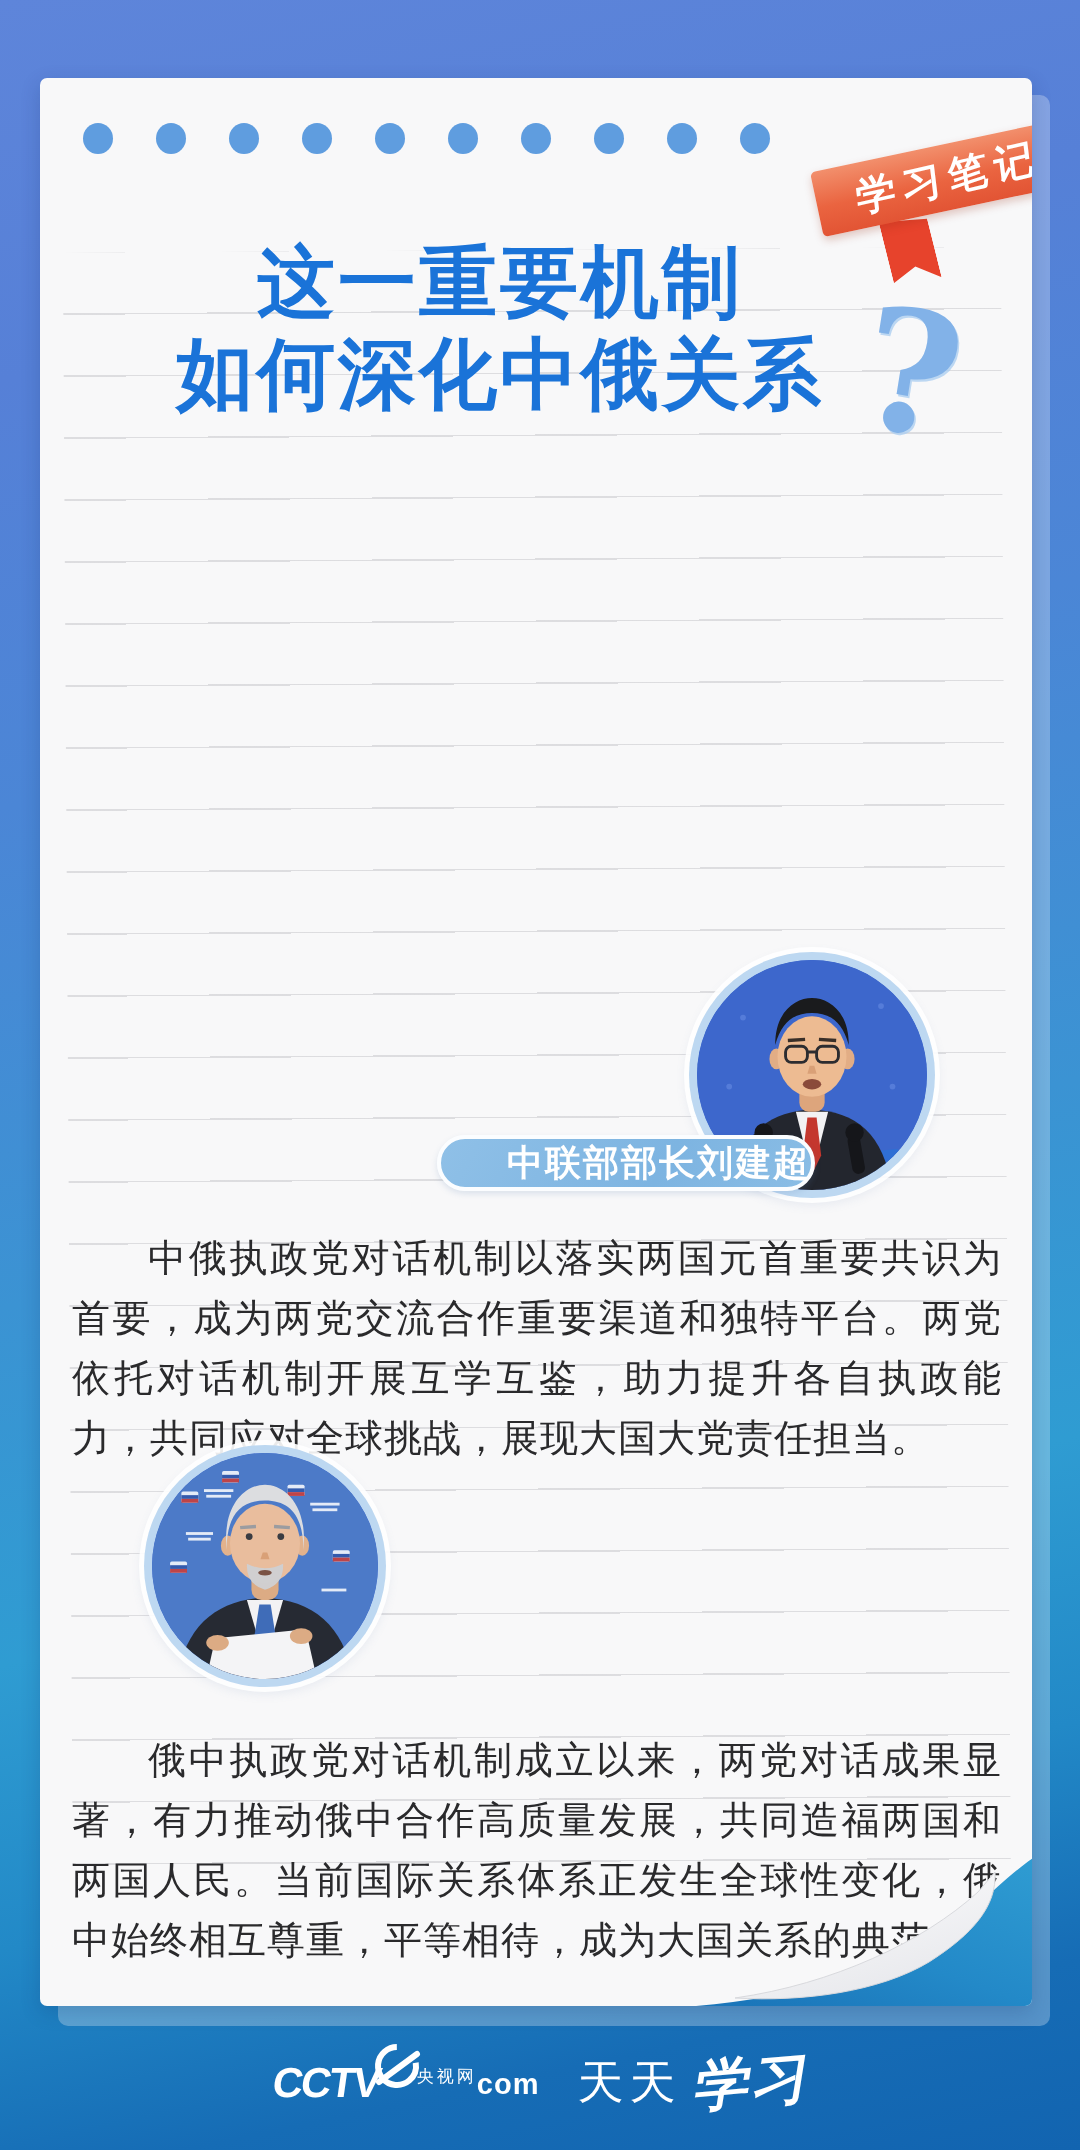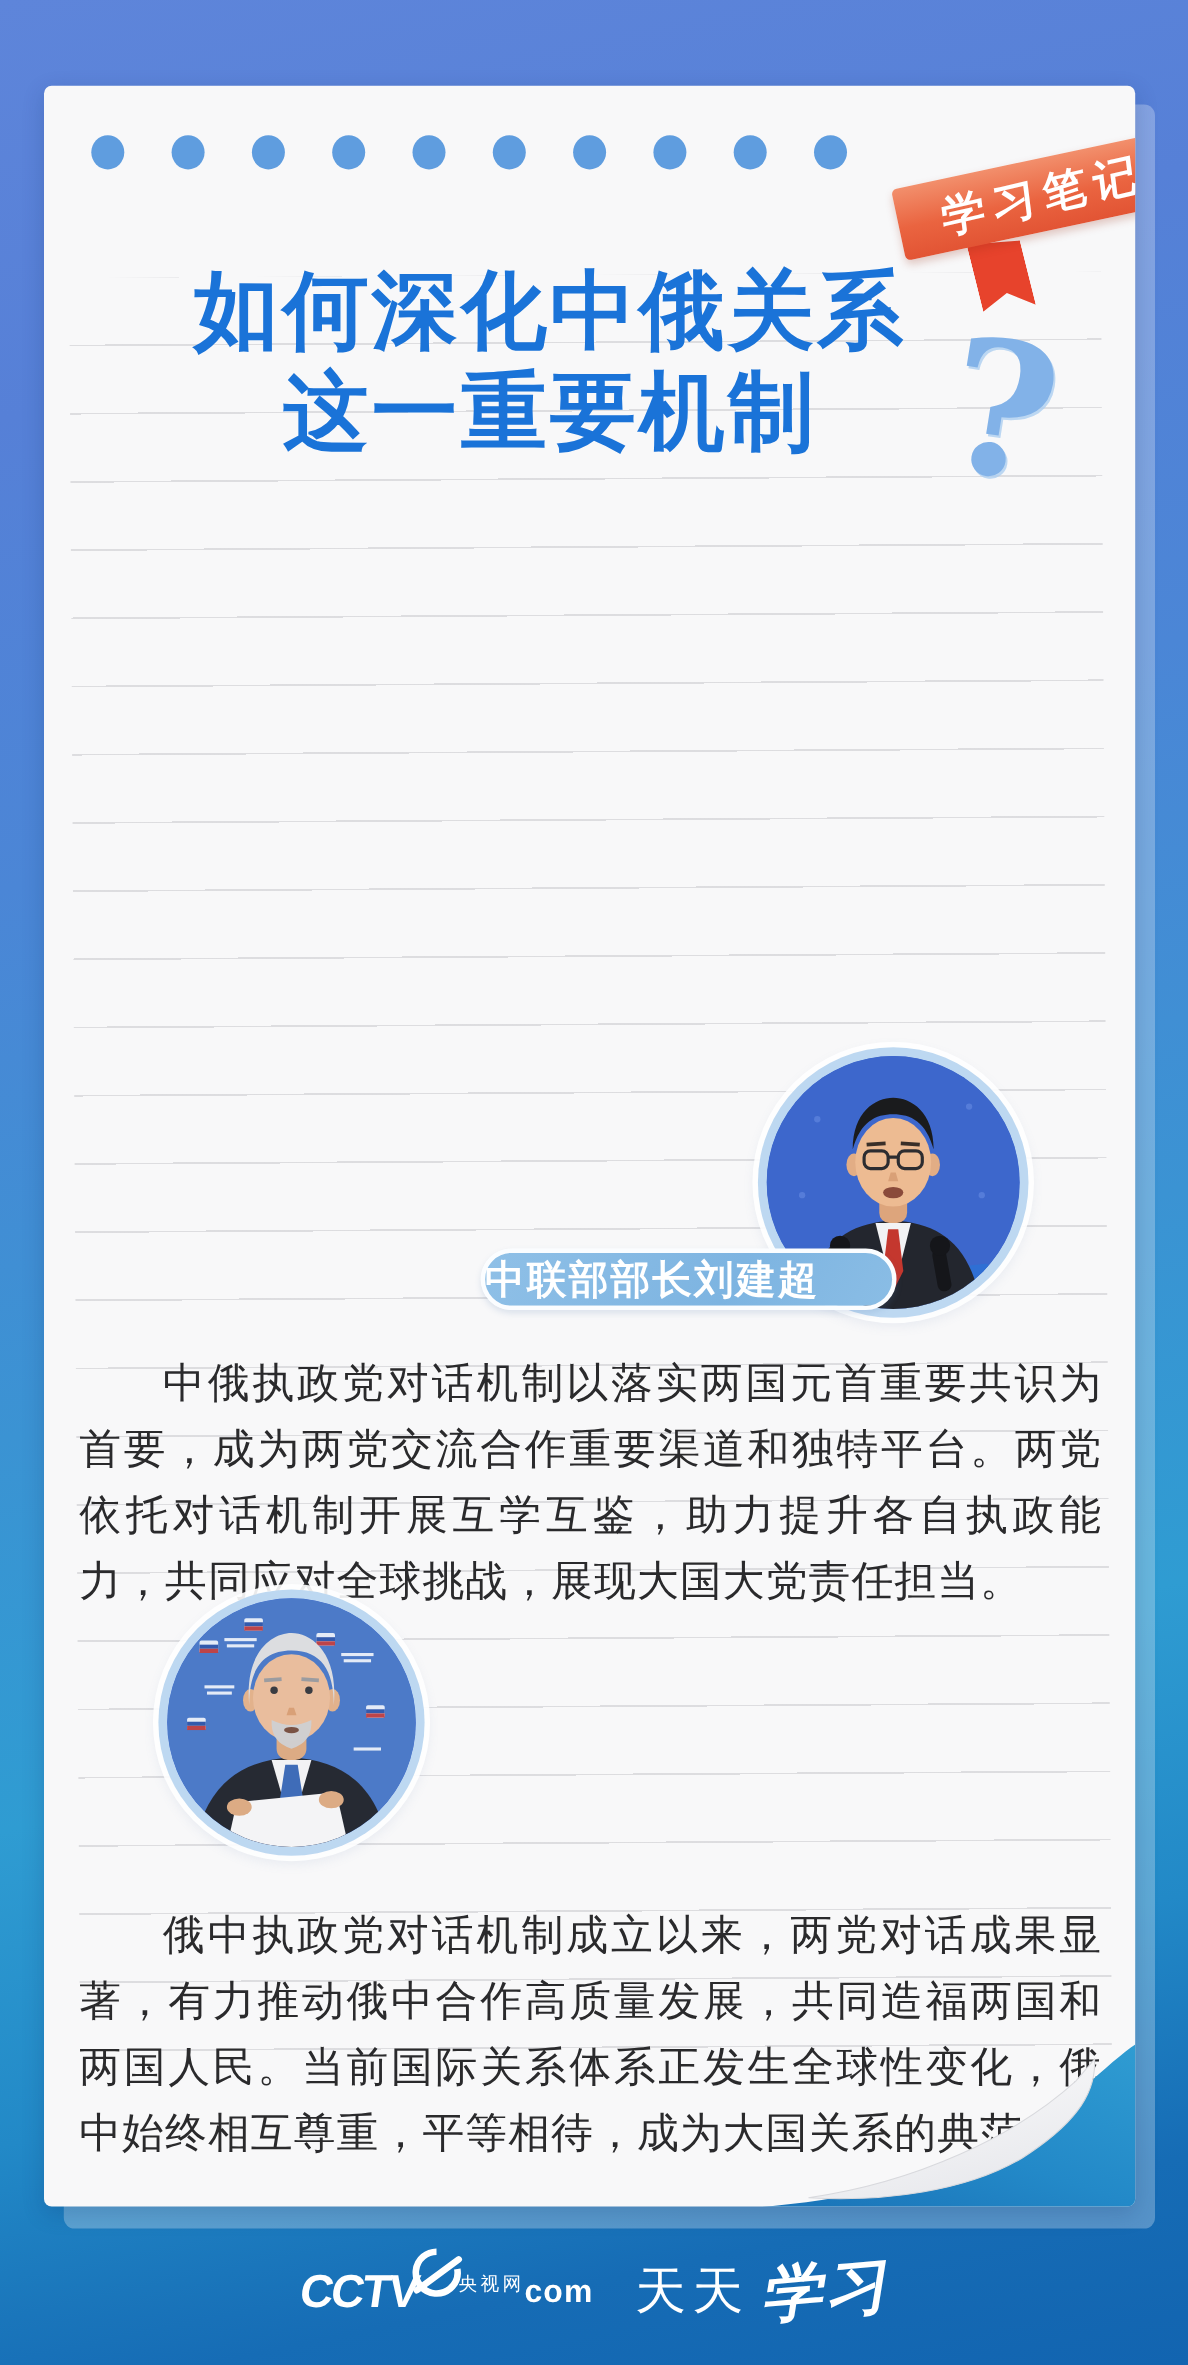--- a/index.html
+++ b/index.html
@@ -67,21 +67,21 @@
     box-shadow:0 0 0 8px #bdd8f1,0 0 0 13px rgba(255,255,255,.9),0 4px 10px 12px rgba(120,150,190,.12);
     background:#3d67cc;
   }
   .photo svg{display:block;}
   .photo-liu{left:657px;top:882px;width:230px;height:230px;}
   .photo-gry{left:112px;top:1375px;width:226px;height:226px;}
   
   .pill{
     position:absolute;height:56px;border-radius:32px;box-sizing:border-box;
     background:linear-gradient(120deg,#8fc0e7,#7db4e1 60%,#8abde5);
-    border:4px solid #fbfdff;display:flex;align-items:center;justify-content:flex-start;
+    border:4px solid #fbfdff;display:flex;align-items:center;justify-content:flex-end;
     color:#fff;font-weight:bold;font-size:36px;letter-spacing:2px;
     box-shadow:0 3px 6px rgba(90,130,180,.18);z-index:5;
   }
   .pill-liu{left:397px;top:1057px;width:378px;}
   .pill-gry{left:213px;top:1534px;width:650px;}
   
   .para{
     position:absolute;left:32px;width:930px;
     font-size:38px;line-height:60px;color:#2a2a2c;letter-spacing:1px;
     text-align:justify;text-indent:2em;
@@ -129,22 +129,22 @@
 
   <div class="ribbon">
     <div class="tail-left"></div>
 
     <div class="band">
       <span>学习笔记</span>
     </div>
   </div>
 
   <div class="title">
+    <div>这一重要机制</div>
     <div>如何深化中俄关系</div>
-    <div>这一重要机制</div>
   </div>
   <div class="qmark">?</div>
 
 
   <div class="photo photo-liu">
     <svg width="230" height="230" viewBox="0 0 200 200">
       <circle cx="100" cy="100" r="100" fill="#3d67cc"></circle>
       <circle cx="40" cy="50" r="2.5" fill="#5b82dc" opacity=".8"></circle>
       <circle cx="160" cy="40" r="2.5" fill="#5b82dc" opacity=".8"></circle>
       <circle cx="170" cy="110" r="2.5" fill="#5b82dc" opacity=".8"></circle>

